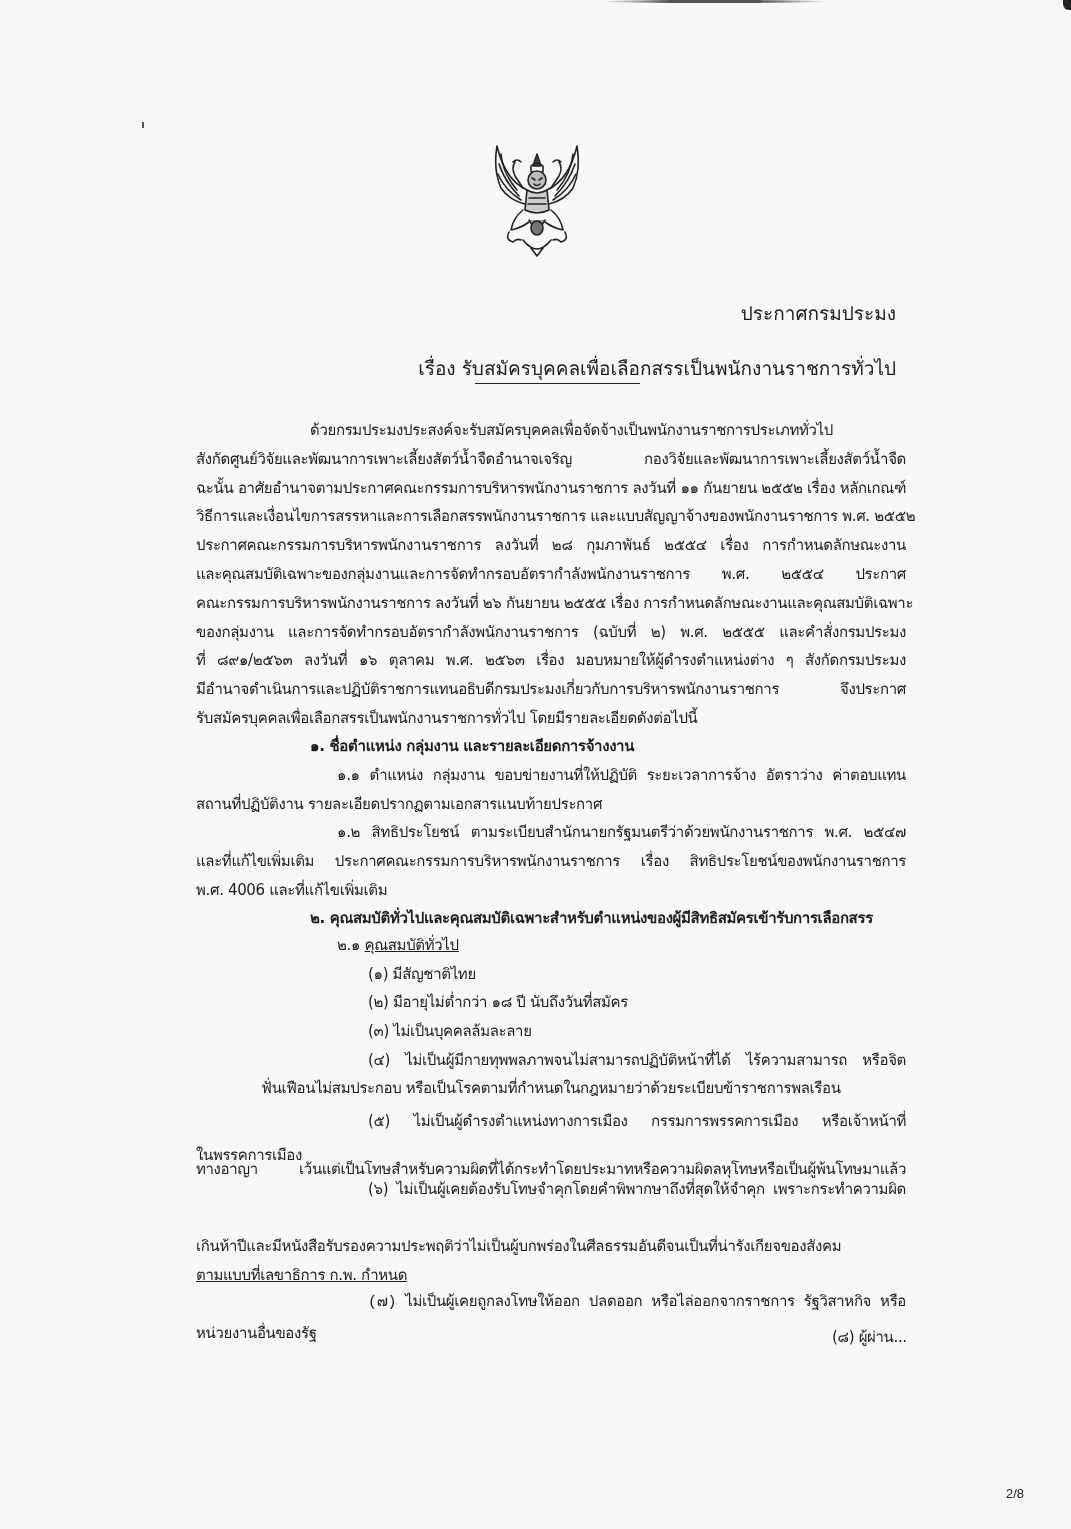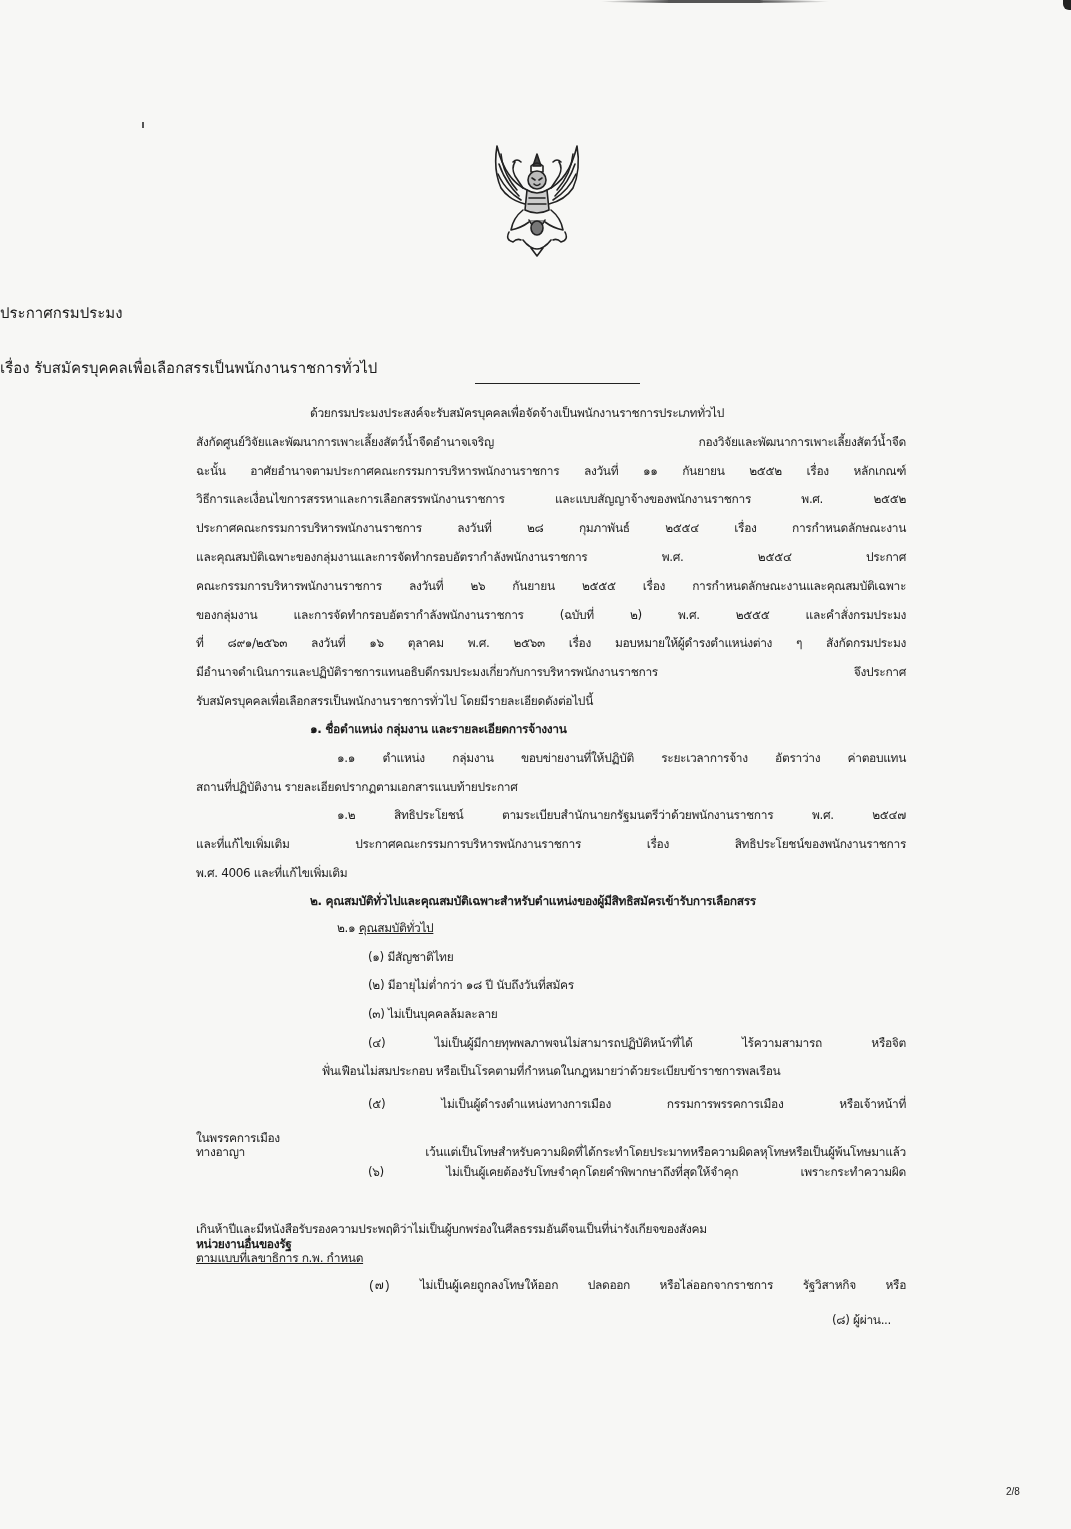--- a/index.html
+++ b/index.html
@@ -17,37 +17,38 @@
   }
   .scan-corner-tr {
     position: absolute; right: 0; top: 0; width: 8px; height: 10px; background: #222;
     border-bottom-left-radius: 6px;
   }
   .speck { position: absolute; background: #555; width: 2px; height: 6px; }
   .emblem {
     position: absolute; left: 487px; top: 140px; width: 100px; height: 120px;
   }
   .heading {
-    position: absolute; left: 0; width: 896px; text-align: left;
-    font-size: 15px; line-height: 20px;
+    position: absolute; left: 0; width: 896px; text-align: right;
+    font-size: 19px; line-height: 20px;
   }
   .divider {
     position: absolute; left: 475px; top: 383px; width: 165px; height: 0;
     border-top: 1.4px solid #222;
   }
   .line {
     position: absolute; left: 196px; width: 710px;
-    font-size: 12px; line-height: 20px; white-space: nowrap;
+    font-size: 15px; line-height: 20px; white-space: nowrap;
     letter-spacing: -0.35px;
+    margin-top: 17px;
   }
   .justify { text-align: justify; text-align-last: justify; }
   .bold { font-weight: bold; }
   .underline { text-decoration: underline; }
   .page-number {
-    position: absolute; left: 1006px; top: 1486px; font-size: 10px;
+    position: absolute; left: 1006px; top: 1486px; font-size: 13px;
     font-family: "Liberation Sans", sans-serif; color: #222;
   }
 </style>
 </head>
 <body>
 
 <div class="scan-edge-top"></div>
 <div class="scan-corner-tr"></div>
 <div class="speck" style="left:142px;top:122px;"></div>
 
@@ -119,17 +120,17 @@
 <div class="line" style="top:1004px;left:368px;width:auto;">(๓) ไม่เป็นบุคคลล้มละลาย</div>
 <div class="line justify" style="top:1033px;left:368px;width:538px;">(๔) ไม่เป็นผู้มีกายทุพพลภาพจนไม่สามารถปฏิบัติหน้าที่ได้ ไร้ความสามารถ หรือจิต</div>
 <div class="line" style="top:1061px;text-align:center;">ฟั่นเฟือนไม่สมประกอบ หรือเป็นโรคตามที่กำหนดในกฎหมายว่าด้วยระเบียบข้าราชการพลเรือน</div>
 <div class="line justify" style="top:1094px;left:368px;width:538px;">(๕) ไม่เป็นผู้ดำรงตำแหน่งทางการเมือง กรรมการพรรคการเมือง หรือเจ้าหน้าที่</div>
 <div class="line" style="top:1128px;">ในพรรคการเมือง</div>
 <div class="line justify" style="top:1162px;left:368px;width:538px;">(๖) ไม่เป็นผู้เคยต้องรับโทษจำคุกโดยคำพิพากษาถึงที่สุดให้จำคุก เพราะกระทำความผิด</div>
 <div class="line justify" style="top:1142px;">ทางอาญา เว้นแต่เป็นโทษสำหรับความผิดที่ได้กระทำโดยประมาทหรือความผิดลหุโทษหรือเป็นผู้พ้นโทษมาแล้ว</div>
 <div class="line justify" style="top:1219px;">เกินห้าปีและมีหนังสือรับรองความประพฤติว่าไม่เป็นผู้บกพร่องในศีลธรรมอันดีจนเป็นที่น่ารังเกียจของสังคม</div>
 <div class="line" style="top:1248px;text-decoration:underline;">ตามแบบที่เลขาธิการ ก.พ. กำหนด</div>
 <div class="line justify" style="top:1276px;left:368px;width:538px;font-family:Liberation Mono, monospace;">(๗) ไม่เป็นผู้เคยถูกลงโทษให้ออก ปลดออก หรือไล่ออกจากราชการ รัฐวิสาหกิจ หรือ</div>
-<div class="line" style="top:1234px;font-weight:bold;">หน่วยงานอื่นของรัฐ</div>
+<div class="line" style="top:1306px;">หน่วยงานอื่นของรัฐ</div>
 
 <div class="line" style="top:1310px;left:832px;width:auto;">(๘) ผู้ผ่าน...</div>
 
 <div class="page-number">2/8</div>
 
 </body></html>

